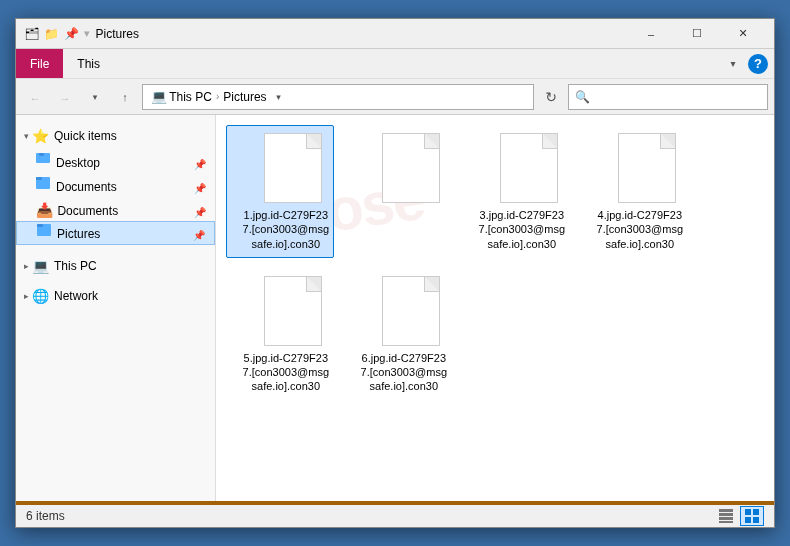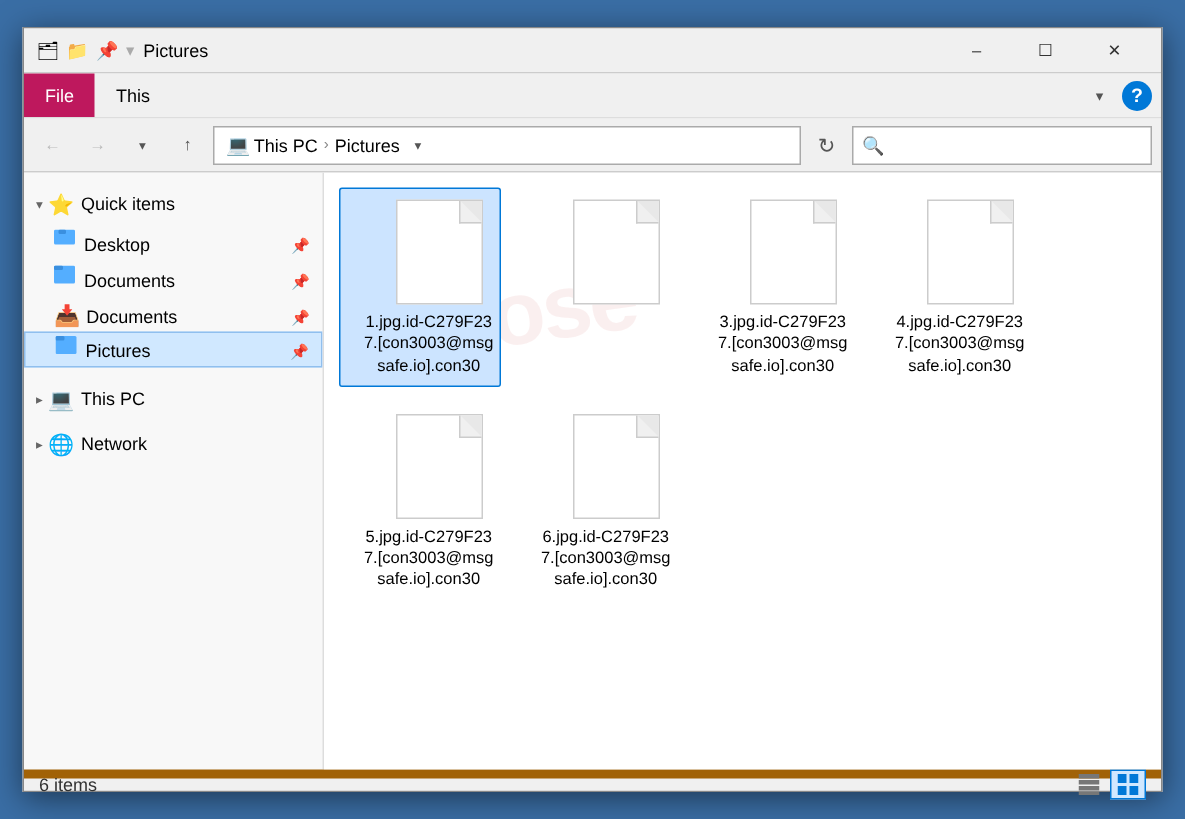--- a/index.html
+++ b/index.html
@@ -269,23 +269,23 @@
     .file-label {
       font-size: 11px;
       text-align: center;
       color: #000;
       margin-top: 4px;
       word-break: break-all;
       line-height: 1.3;
     }
     
     .status-bar {
-      height: 14px;
+      height: 26px;
       background: #f0f0f0;
-      border-top: 6px solid #a16207;
+      border-top: 4px solid #a16207;
       display: flex;
       align-items: center;
       padding: 0 10px;
       font-size: 12px;
       color: #333;
       flex-shrink: 0;
     }
     .status-right {
       margin-left: auto;
       display: flex;

